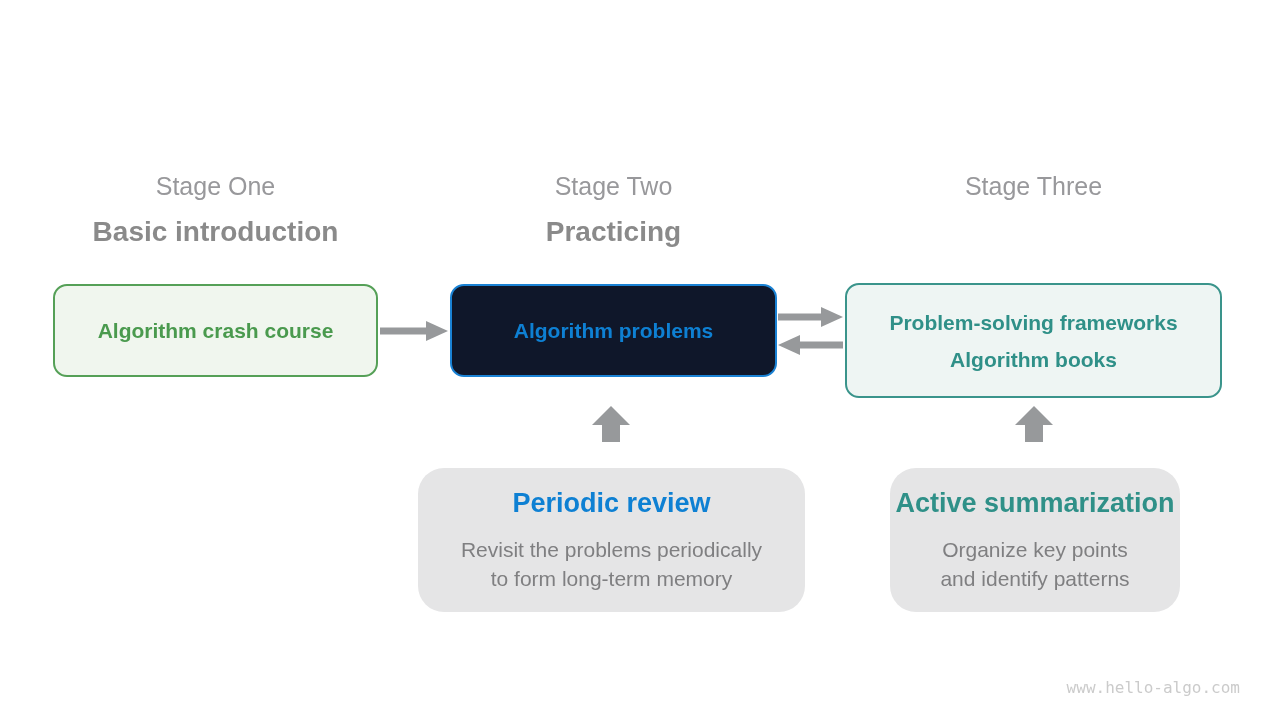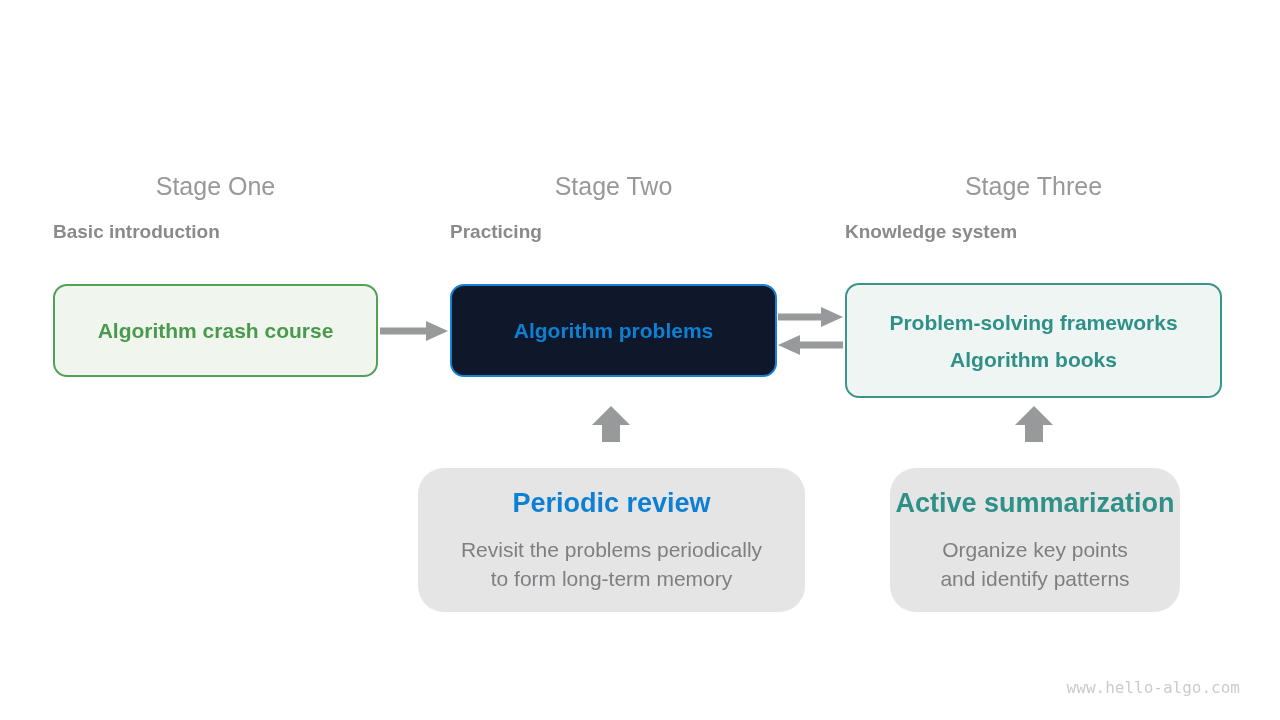--- a/index.html
+++ b/index.html
@@ -14,21 +14,22 @@
   .stage-title {
     position: absolute;
     text-align: center;
     font-size: 25px;
     line-height: 30px;
     font-weight: 400;
     color: #98989b;
   }
   .stage-subtitle {
     position: absolute;
-    font-size: 19px;
+    text-align: center;
+    font-size: 28px;
     line-height: 26px;
     font-weight: 700;
     color: #8a8a8a;
   }
   .stage-box {
     position: absolute;
     border: 2px solid;
     border-radius: 14px;
     box-sizing: border-box;
     display: flex;
@@ -89,21 +90,20 @@
 <body>
 
 <div id="canvas">
 
   <div class="stage-title c1 row-title">Stage One</div>
   <div class="stage-title c2 row-title">Stage Two</div>
   <div class="stage-title c3 row-title">Stage Three</div>
 
   <div class="stage-subtitle c1 row-subtitle">Basic introduction</div>
   <div class="stage-subtitle c2 row-subtitle">Practicing</div>
-  <div class="stage-subtitle c3 row-subtitle">Knowledge system</div>
 
   <div class="stage-box box-green c1 box1">
     <span>Algorithm crash course</span>
   </div>
 
   <div class="stage-box box-blue c2 box2">
     <span>Algorithm problems</span>
   </div>
 
   <div class="stage-box box-teal c3 box3">

